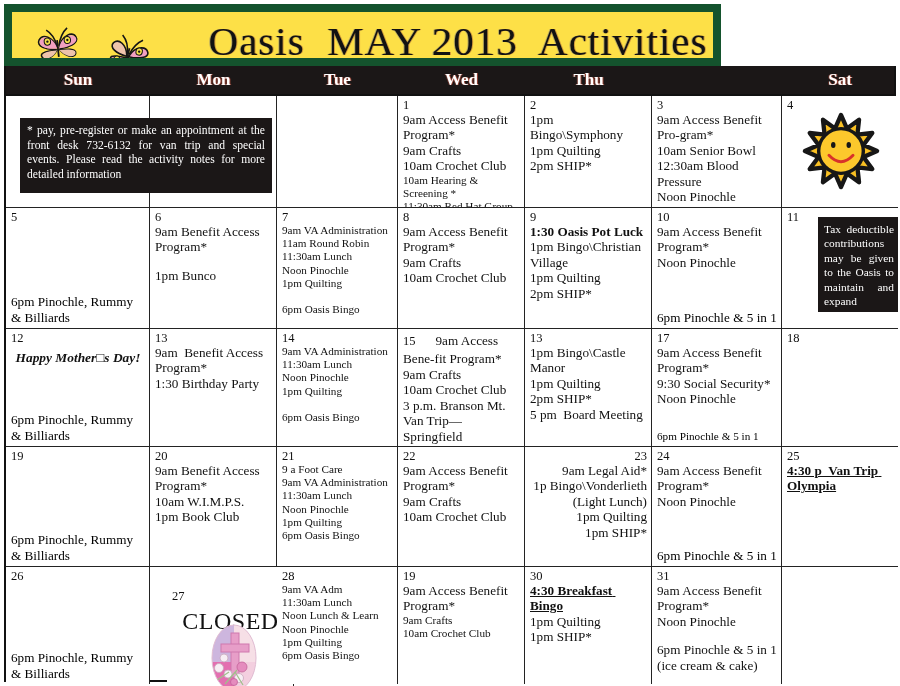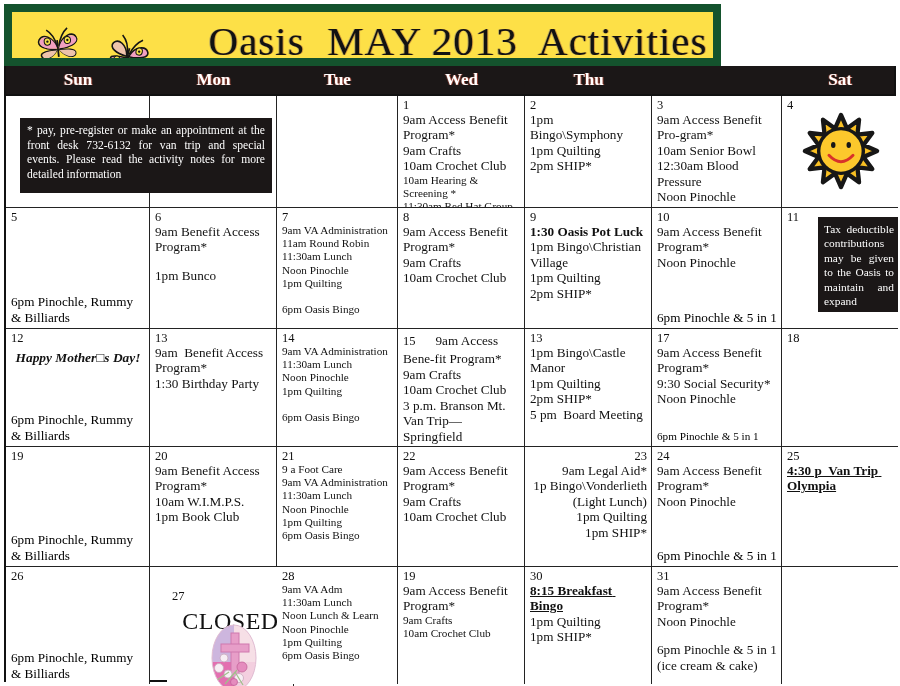--- a/index.html
+++ b/index.html
@@ -542,21 +542,21 @@
         <span class="daynum">19</span>
         <div class="events">
           <div class="ev">9am Access Benefit Program*</div>
           <div class="ev sm">9am Crafts</div>
           <div class="ev sm">10am Crochet Club</div>
         </div>
       </div>
       <div class="cell last-row" style="left: 519px; top: 471px; width: 127px; height: 117px;">
         <span class="daynum">30</span>
         <div class="events">
-          <div class="ev bu">8:15 Breakfast Bingo</div>
+          <div class="ev bu">4:30 Breakfast Bingo</div>
           <div class="ev">1pm Quilting</div>
           <div class="ev">1pm SHIP*</div>
         </div>
       </div>
       <div class="cell last-row" style="left: 646px; top: 471px; width: 130px; height: 117px;">
         <span class="daynum">31</span>
         <div class="events">
           <div class="ev">9am Access Benefit Program*</div>
           <div class="ev">Noon Pinochle</div>
           <div class="ev spacer"></div>

